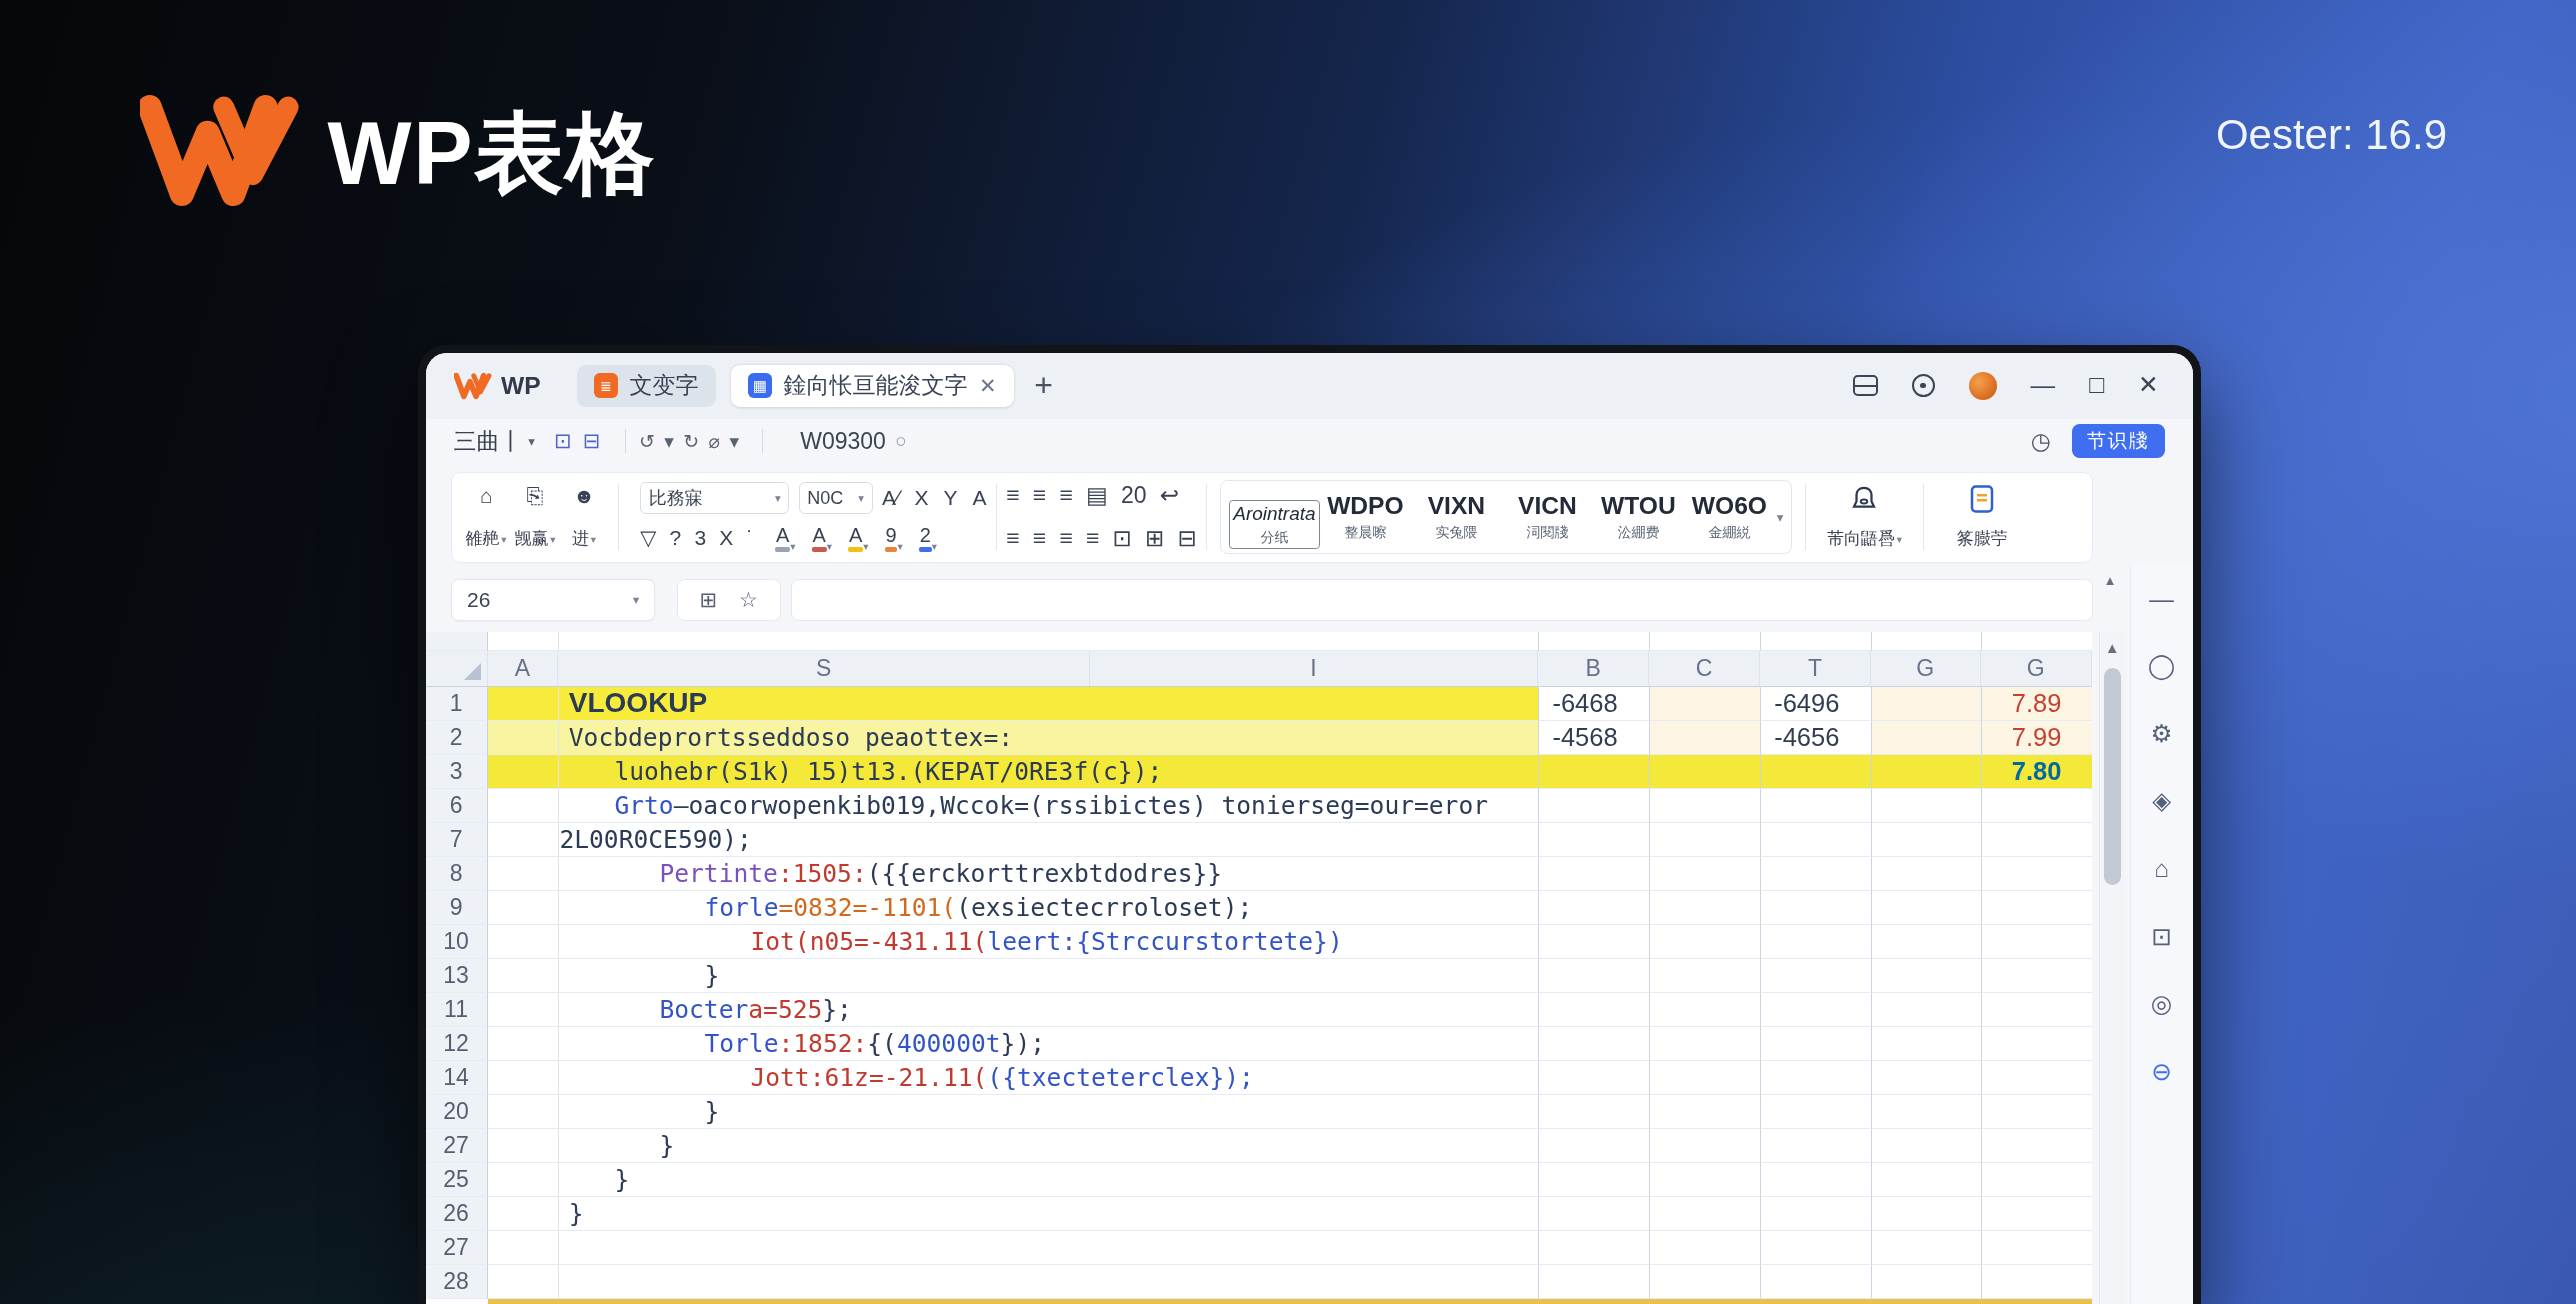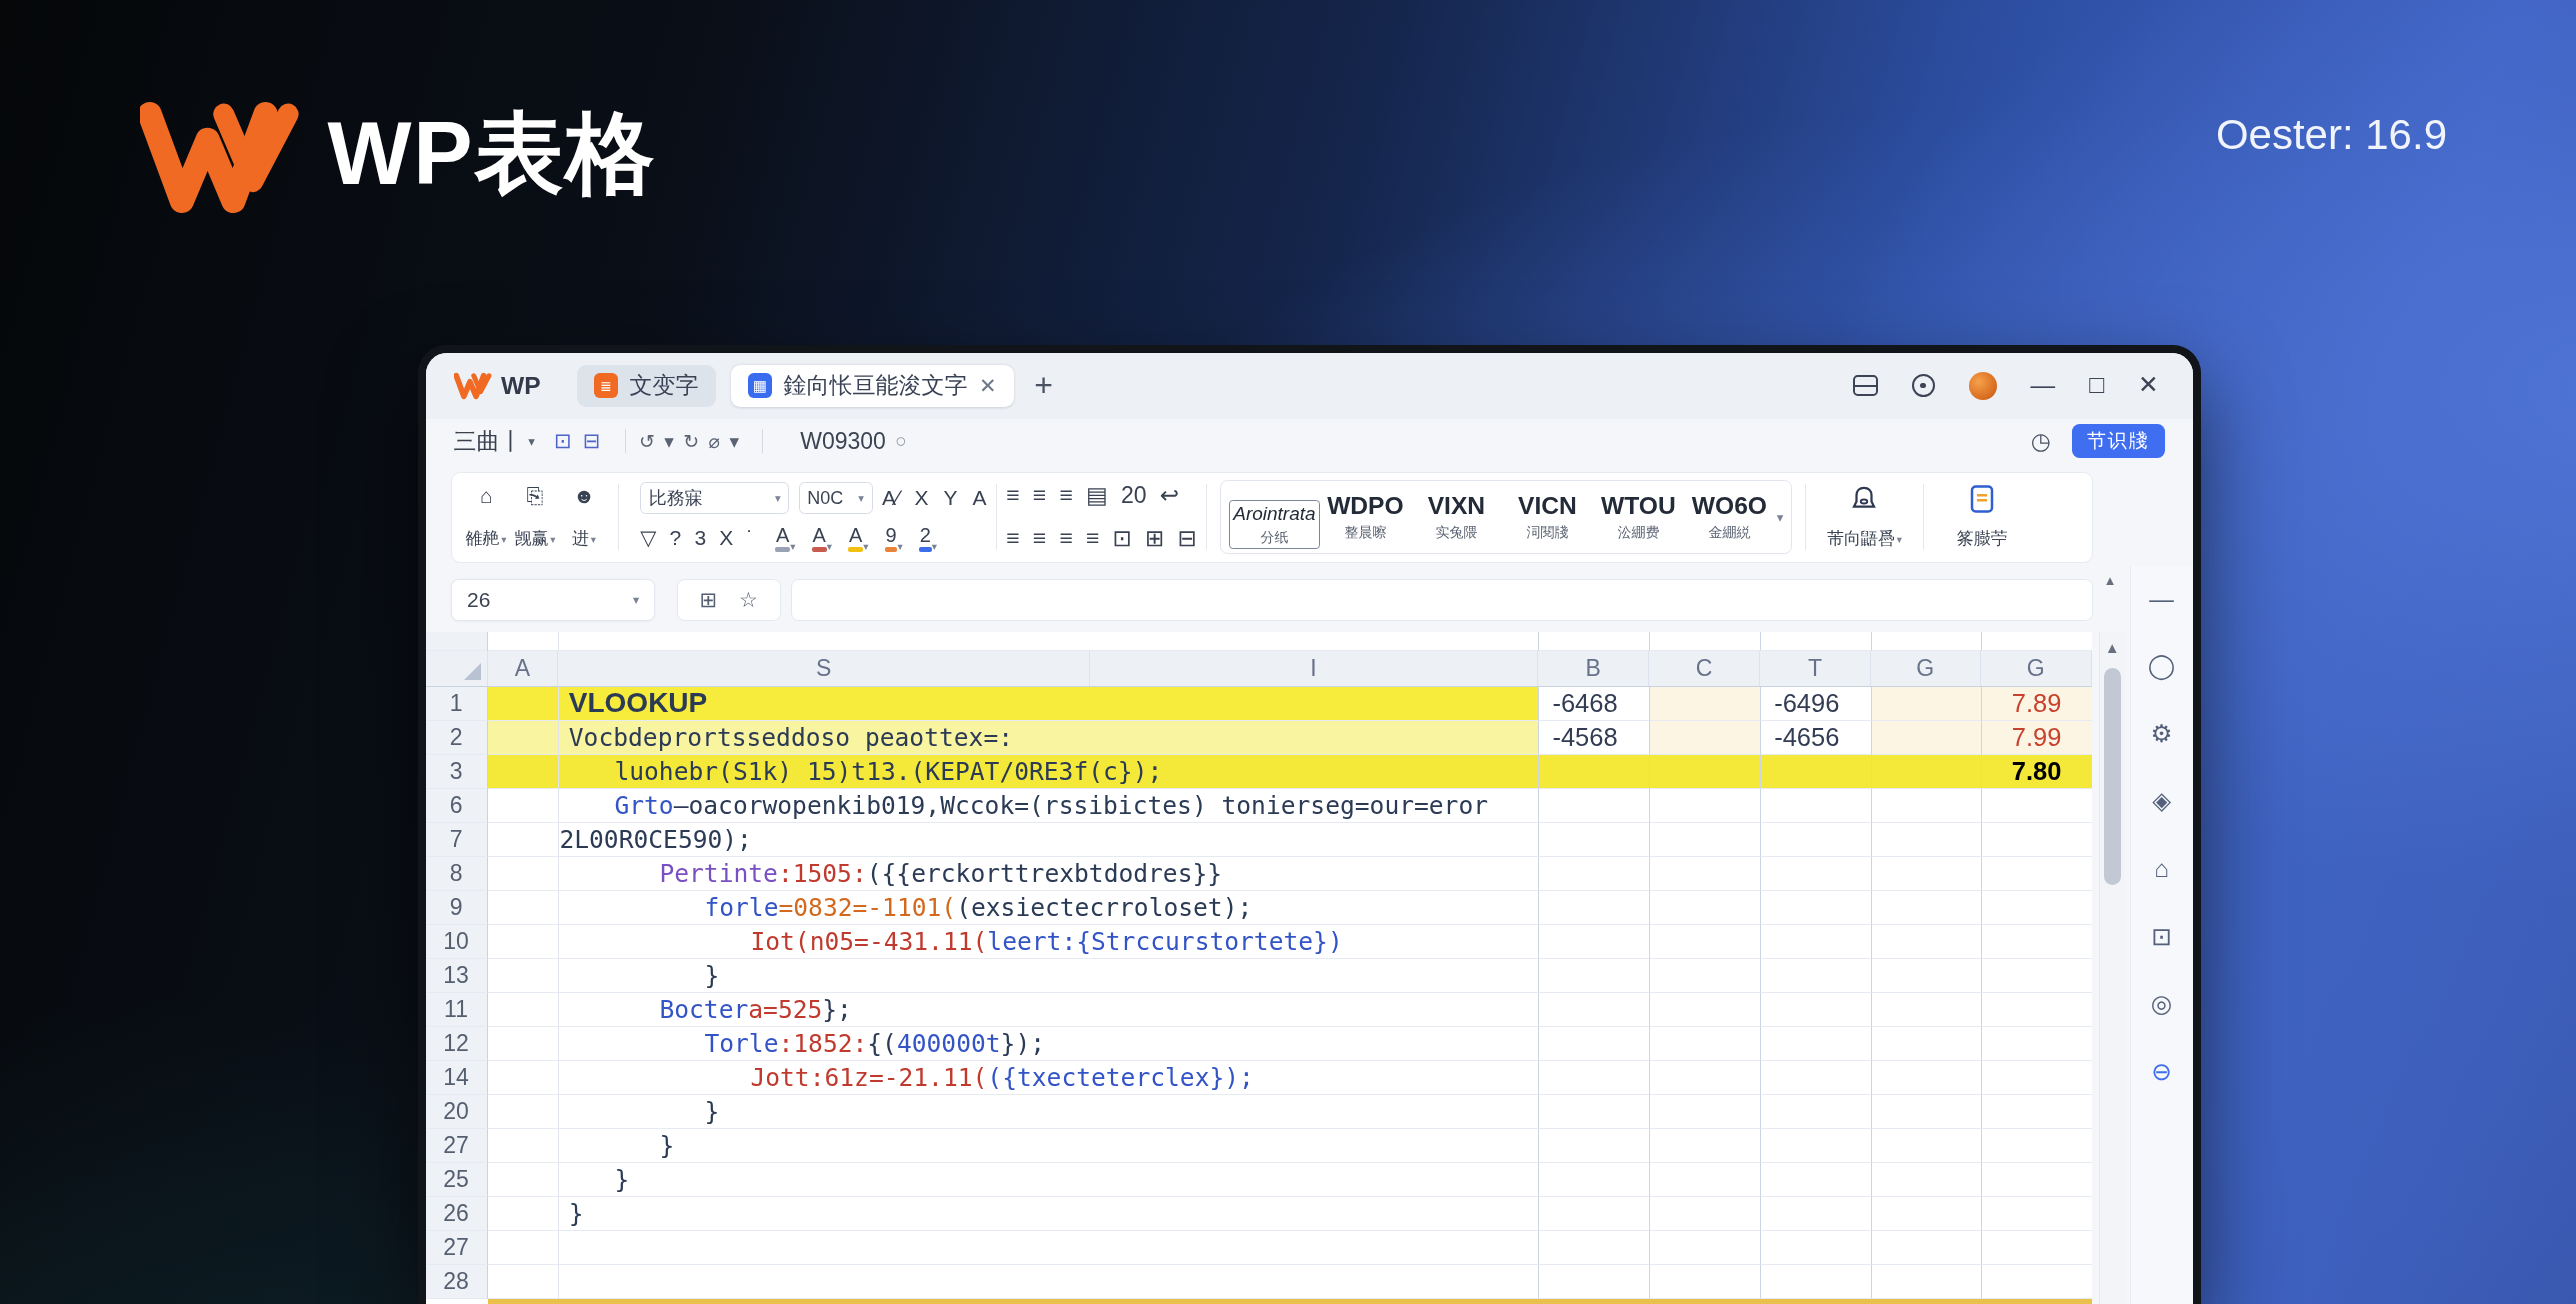--- a/index.html
+++ b/index.html
@@ -7,21 +7,21 @@
   body{
     font-family:"Liberation Sans", sans-serif;
     background:
       radial-gradient(1322px 850px at 102% 30%, #4e74d6 0%, rgba(78,116,214,0) 60%),
       radial-gradient(1606px 1039px at 78% 60%, #3f63c0 0%, rgba(63,99,192,0) 65%),
       radial-gradient(1228px 850px at 10% 115%, #0e2228 0%, rgba(14,34,40,0) 60%),
       linear-gradient(105deg, #050709 0%, #0a0f18 25%, #15264d 48%, #2c4da0 68%, #3f63c4 86%, #3a57ae 100%);
     position:relative;
   }
   
-  .brand{ position:absolute; left:140px; top:94px; display:flex; align-items:flex-end; gap:26.4px; }
+  .brand{ position:absolute; left:140px; top:94px; display:flex; align-items:flex-start; gap:26.4px; }
   .brand-text{ color:#fff; font-size:89px; font-weight:bold; letter-spacing:1.9px; }
   .stat{ position:absolute; right:129px; top:111px; color:rgba(255,255,255,.93); font-size:42px; }
   
   .window{ position:absolute; left:418px; top:345px; width:1783px; height:964px;
     background:#111419; border-radius:28px 28px 0 0; padding:7.6px 7.6px 0 7.6px;
     box-shadow:0 38px 85px rgba(0,0,0,.55); }
   .win-inner{ position:relative; width:1767px; height:952px; background:#f4f6f9;
     border-radius:21px 21px 0 0; overflow:hidden; }
   
   .tabbar{ position:absolute; left:0; top:0; width:100%; height:66px; background:#edf0f5;
@@ -125,21 +125,21 @@
   .acell{ border-left:none; }
   .sicell{ border-left:0.9px solid #dfe4ee; white-space:nowrap; }
   .vcell{ border-left:0.9px solid #ccd5e3; font-size:25.5px; color:#323c52; }
   .val-left{ padding-left:13.2px; }
   .val-center{ justify-content:center; }
   .y1{ background:#f7ec3b; }
   .y2{ background:#f9f4a0; }
   .y3{ background:#f4e938; }
   .cream{ background:#fcf5e3; }
   .red{ color:#c8402e; }
-  .bnavy{ font-weight:bold; color:#000000; }
+  .bnavy{ font-weight:bold; color:#0369a1; }
   .seg{ font-family:"DejaVu Sans Mono", monospace; font-size:24.6px; }
   .segb{ font-family:"Liberation Sans", sans-serif; font-size:28px; font-weight:bold; }
   .c-navy{ color:#2b3a55; } .c-blue{ color:#3354c7; } .c-orange{ color:#d2691e; }
   .c-red{ color:#c03a2e; } .c-purple{ color:#7a4fc0; }
   .bottom-strip{ position:absolute; left:62px; bottom:0; width:1604px; height:6.6px; background:#ebc14e; }
   
   .vscroll{ position:absolute; left:1673px; top:279px; width:26.4px; height:674px;
     border-left:0.9px solid #e3e7ee; background:#f2f4f8; }
   .vscroll .up{ display:block; text-align:center; font-size:15px; color:#68707f; padding-top:7.6px; }
   .vthumb{ position:absolute; left:4.7px; top:36px; width:17px; height:217px; background:#c3c9d4; border-radius:8.5px; }

